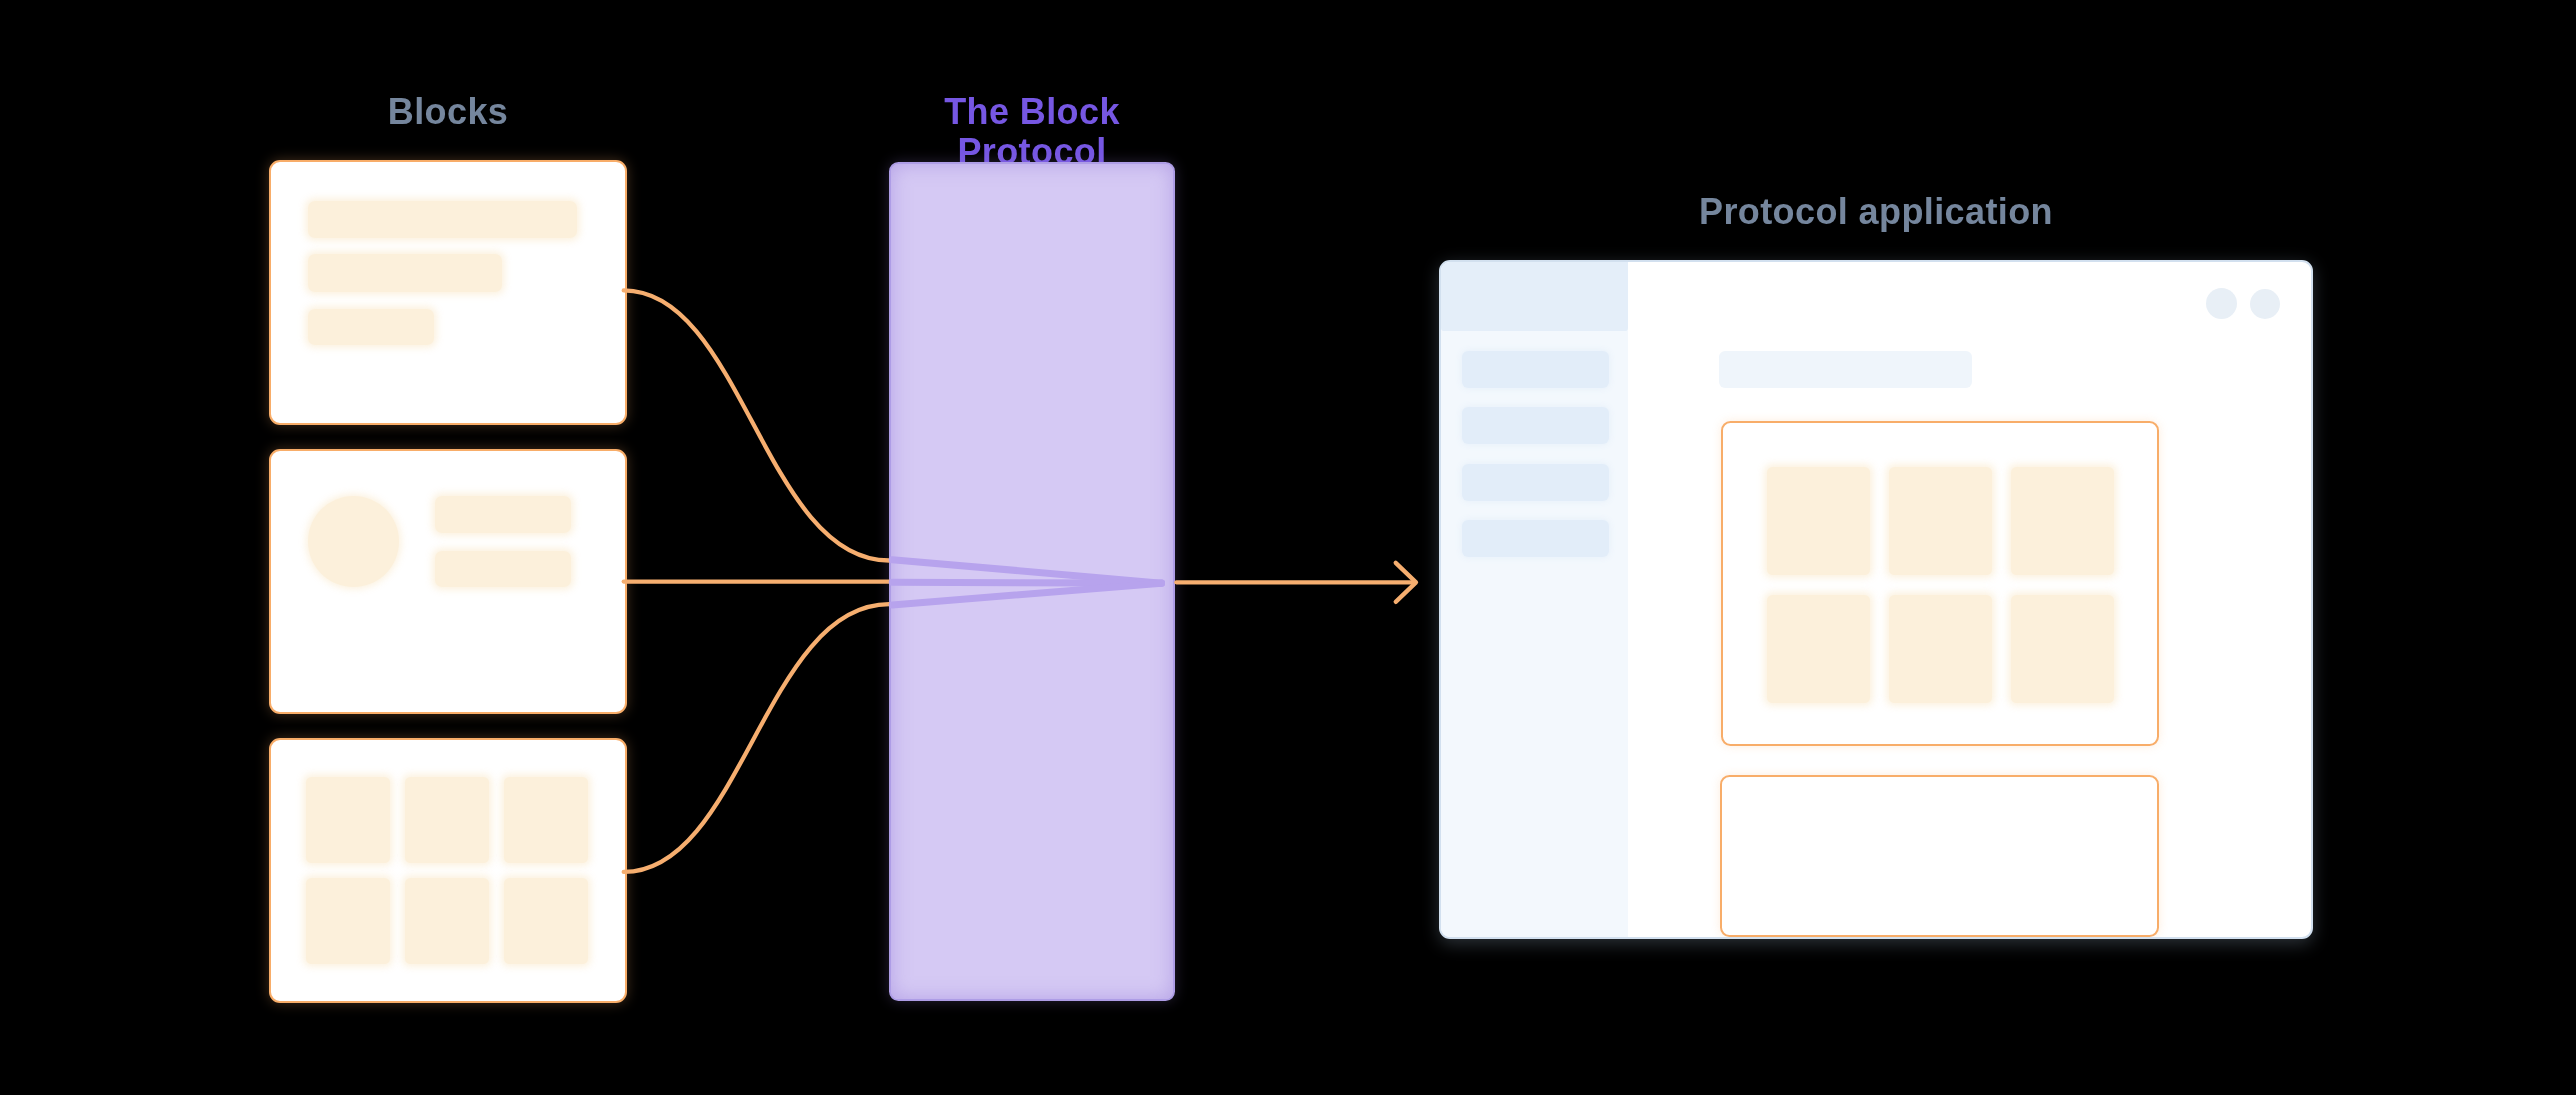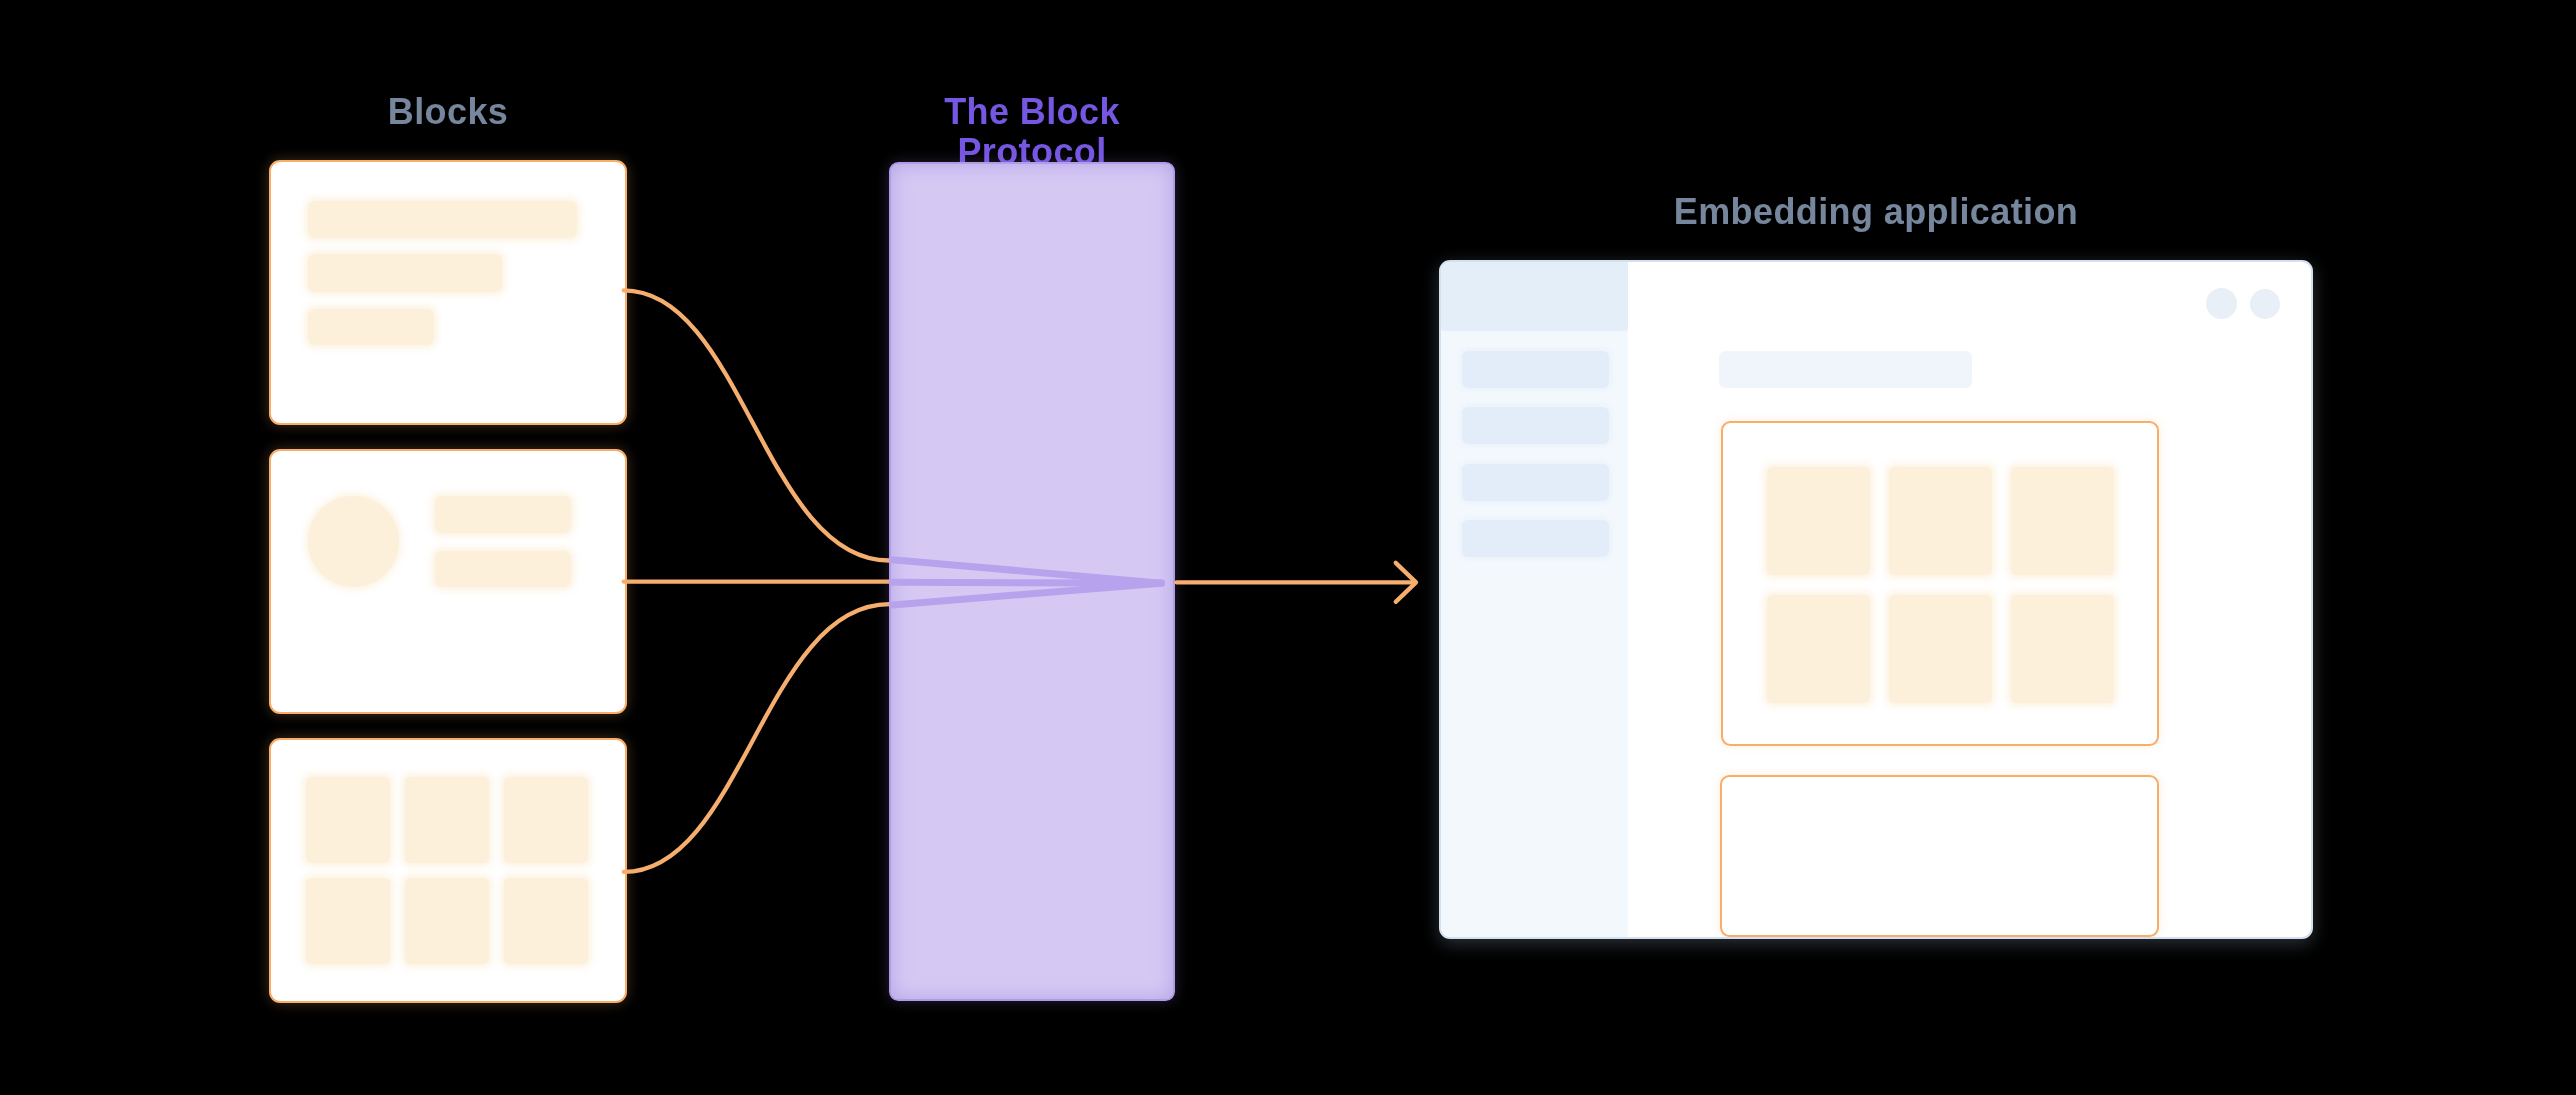--- a/index.html
+++ b/index.html
@@ -177,21 +177,21 @@
   }
   .embed-grid .cream { position: static; border-radius: 5.5px; }
 </style>
 </head>
 <body>
 
 <div class="stage">
 
   <div class="col-label label-protocol">The Block Protocol</div>
   <div class="col-label label-blocks">Blocks</div>
-  <div class="col-label label-embedding">Embedding application</div>
+  <div class="col-label label-embedding">Protocol application</div>
 
   <div class="card card-1">
     <div class="cream c1-bar1"></div>
     <div class="cream c1-bar2"></div>
     <div class="cream c1-bar3"></div>
   </div>
 
   <div class="card card-2">
     <div class="cream c2-circle"></div>
     <div class="cream c2-bar1"></div>

